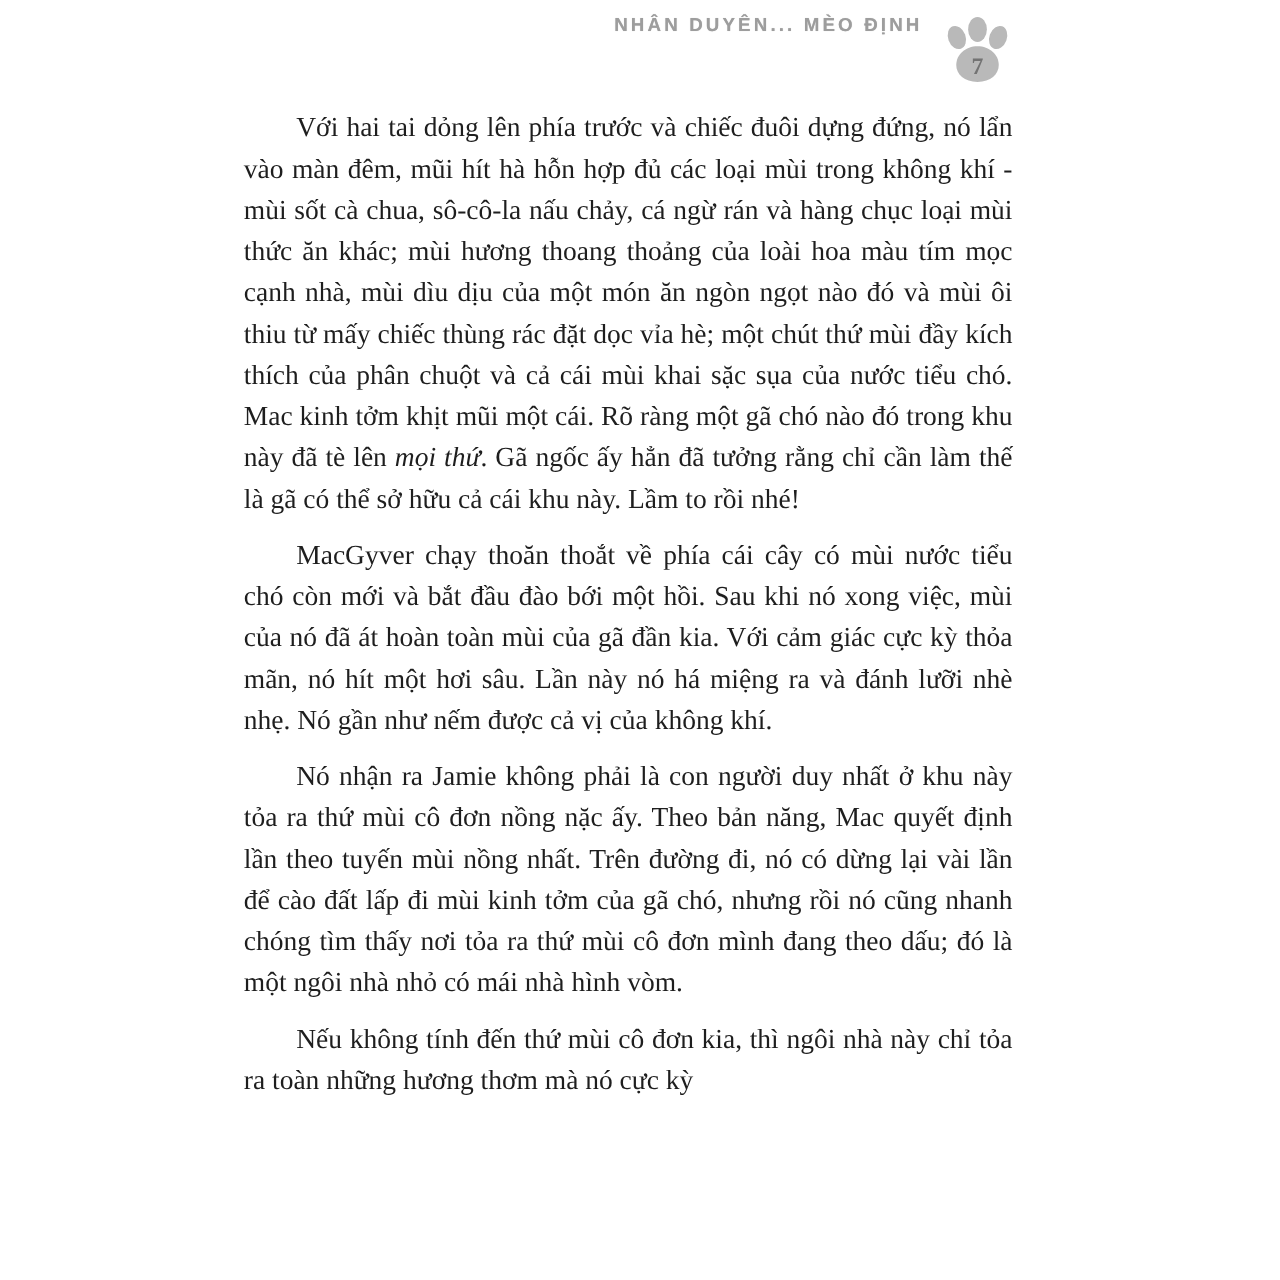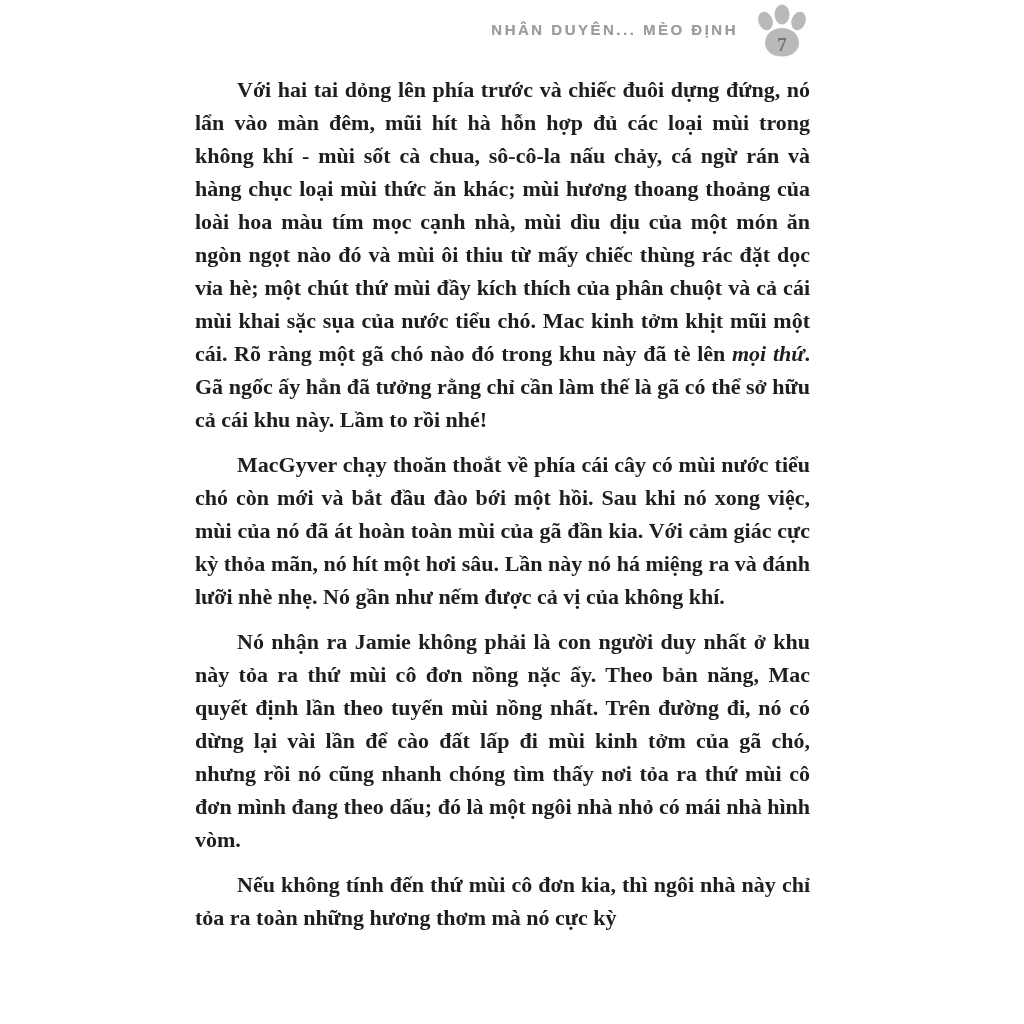--- a/index.html
+++ b/index.html
@@ -21,24 +21,24 @@
   }
   .page-inner {
     position: absolute;
     left: 195px;
     top: 0;
     width: 615px;
   }
   .page-header {
     display: flex;
     justify-content: flex-end;
-    align-items: center;
+    align-items: flex-start;
     gap: 16px;
     height: 62px;
-    padding-top: 0;
+    padding-top: 12px;
   }
   .header-title {
     font-family: "Liberation Sans", sans-serif;
     font-weight: bold;
     font-size: 15px;
     letter-spacing: 2.5px;
     color: #9d9d9d;
     text-transform: uppercase;
     text-shadow: 0 0 0.6px #b5b5b5;
     white-space: nowrap;
@@ -68,21 +68,20 @@
   .page-body {
     margin-top: 11px;
     color: #1e1e1e;
     font-size: 22px;
     line-height: 33px;
     text-align: justify;
   }
   .para {
     margin: 0 0 12px 0;
     text-indent: 42px;
-    font-weight: bold;
   }
   .para:last-child {
     margin-bottom: 16px;
   }
   .italic {
     font-style: italic;
   }
 </style>
 </head>
 <body>

